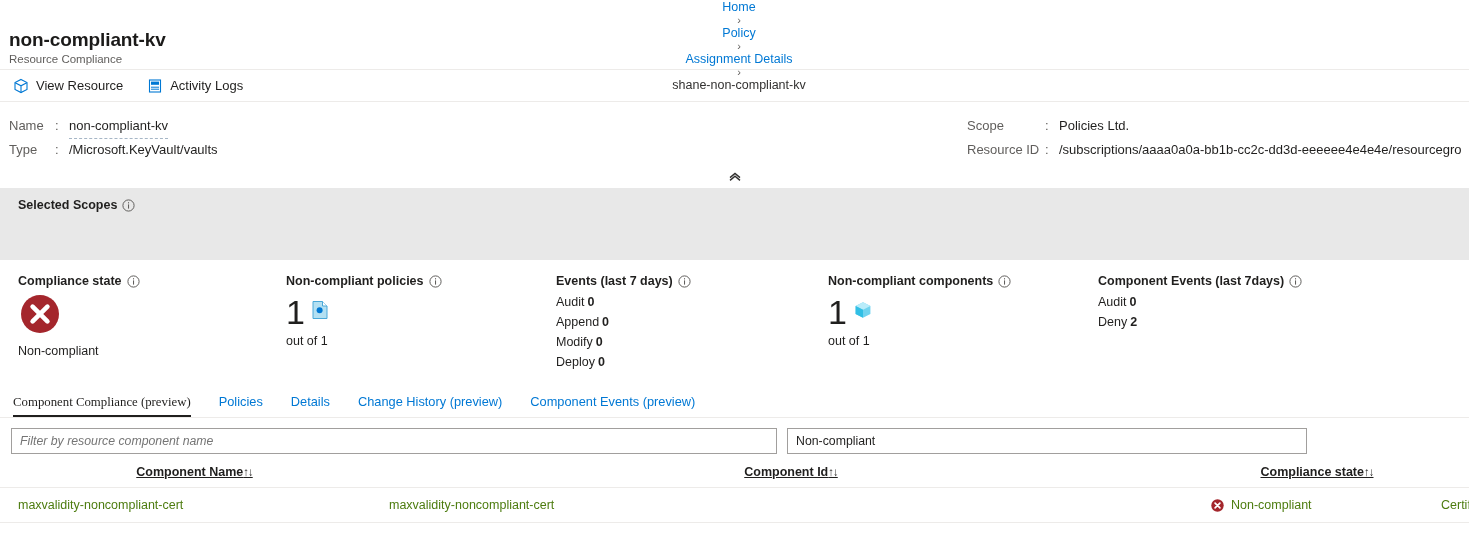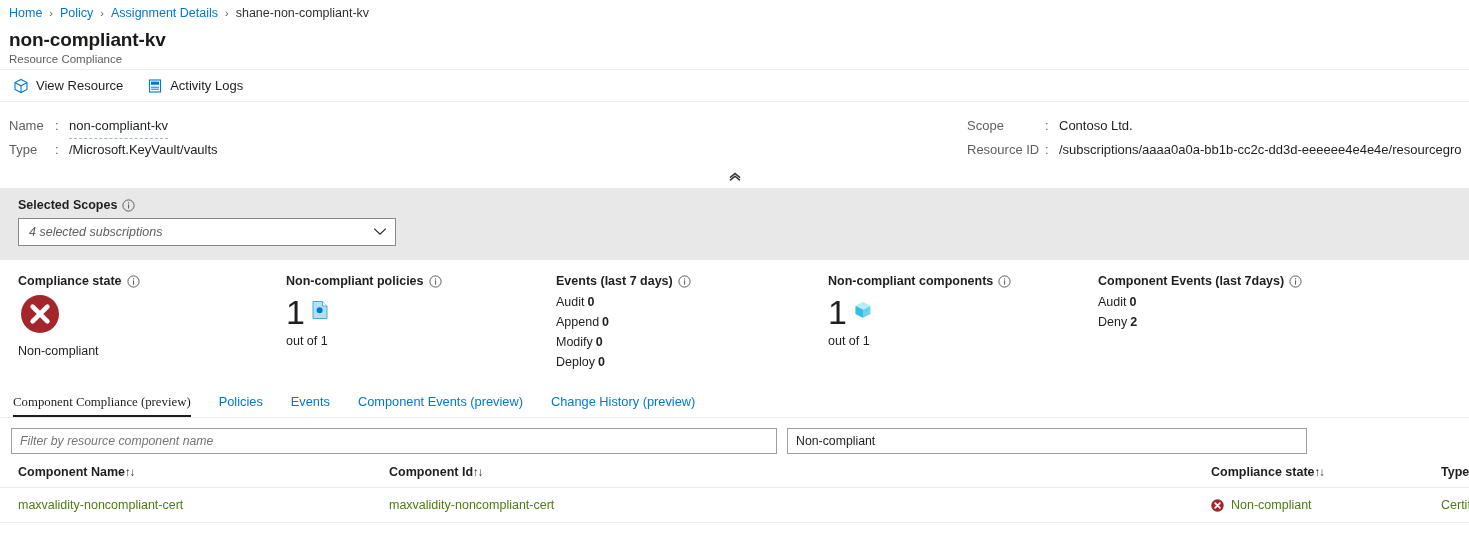--- a/index.html
+++ b/index.html
@@ -19,20 +19,21 @@
   }
 
   
   .breadcrumb {
     height: 26px;
     display: flex;
     align-items: center;
     padding: 0 0 0 9px;
     font-size: 12.5px;
     gap: 0px;
+    flex-direction: column;
   }
   .crumb-link {
     color: #0078d4;
     cursor: pointer;
     white-space: nowrap;
   }
   .crumb-current {
     color: #323130;
     white-space: nowrap;
   }
@@ -295,21 +296,21 @@
   .tbl thead th {
     text-align: left;
     font-size: 12.5px;
     font-weight: 700;
     color: #201f1e;
     padding: 9px 0 8px 0;
     border-bottom: 1px solid #edebe9;
     white-space: nowrap;
     vertical-align: middle;
   }
-  .th-inner { display: flex; align-items: center; justify-content: flex-start; padding-right: 18px; }
+  .th-inner { display: flex; align-items: center; justify-content: center; padding-right: 18px; text-decoration: underline; }
   .sort-ico {
     color: #201f1e;
     font-size: 11.5px;
     letter-spacing: -1px;
     cursor: pointer;
     user-select: none;
   }
   .tbl tbody td {
     font-size: 12.5px;
     color: #4d7c0f;
@@ -376,21 +377,21 @@
     <div class="prop-row">
       <span class="prop-label">Type</span>
       <span class="prop-colon">:</span>
       <span class="prop-value">/Microsoft.KeyVault/vaults</span>
     </div>
 
     <div class="props-right">
       <div class="prop-row">
         <span class="prop-label">Scope</span>
         <span class="prop-colon">:</span>
-        <span class="prop-value">Contoso Ltd.</span>
+        <span class="prop-value">Policies Ltd.</span>
       </div>
       <div class="prop-row">
         <span class="prop-label">Resource ID</span>
         <span class="prop-colon">:</span>
         <span class="prop-value">/subscriptions/aaaa0a0a-bb1b-cc2c-dd3d-eeeeee4e4e4e/resourcegro</span>
       </div>
     </div>
   </div>
 
   <div class="collapse-row">
@@ -406,28 +407,20 @@
     <div class="scopes-label">
       <span>Selected Scopes</span>
       <span class="info-icon">
         <svg width="13" height="13" viewBox="0 0 13 13">
             <circle cx="6.5" cy="6.5" r="5.6" fill="none" stroke="#605e5c" stroke-width="1"></circle>
             <rect x="6" y="5.4" width="1.05" height="4.2" fill="#605e5c"></rect>
             <rect x="6" y="3.2" width="1.05" height="1.2" fill="#605e5c"></rect>
           </svg>
       </span>
     </div>
-    <div class="scopes-select">
-      <span>4 selected subscriptions</span>
-      <span>
-        <svg width="14" height="9" viewBox="0 0 14 9">
-            <path d="M1.2 1.6 7 7.2l5.8-5.6" fill="none" stroke="#323130" stroke-width="1.3"></path>
-          </svg>
-      </span>
-    </div>
   </div>
 
   <div class="summary">
 
     <div class="tile tile-0">
       <div class="tile-head">
         <span>Compliance state</span>
         <span class="info-icon">
           <svg width="13" height="13" viewBox="0 0 13 13">
               <circle cx="6.5" cy="6.5" r="5.6" fill="none" stroke="#605e5c" stroke-width="1"></circle>
@@ -522,23 +515,23 @@
         </span>
       </div>
       <div class="evt-row"><span>Audit</span><b>0</b></div>
       <div class="evt-row"><span>Deny</span><b>2</b></div>
     </div>
   </div>
 
   <div class="tabs">
     <div class="tab active">Component Compliance (preview)</div>
     <div class="tab">Policies</div>
-    <div class="tab">Events</div>
+    <div class="tab">Details</div>
+    <div class="tab">Change History (preview)</div>
     <div class="tab">Component Events (preview)</div>
-    <div class="tab">Change History (preview)</div>
   </div>
 
   <div class="filters">
     <input class="filter-box filter-name" type="text" placeholder="Filter by resource component name" style="">
     <input class="filter-box filter-state" type="text" value="Non-compliant" style="">
   </div>
 
   <div class="tbl-wrap">
     <table class="tbl">
       <colgroup>

